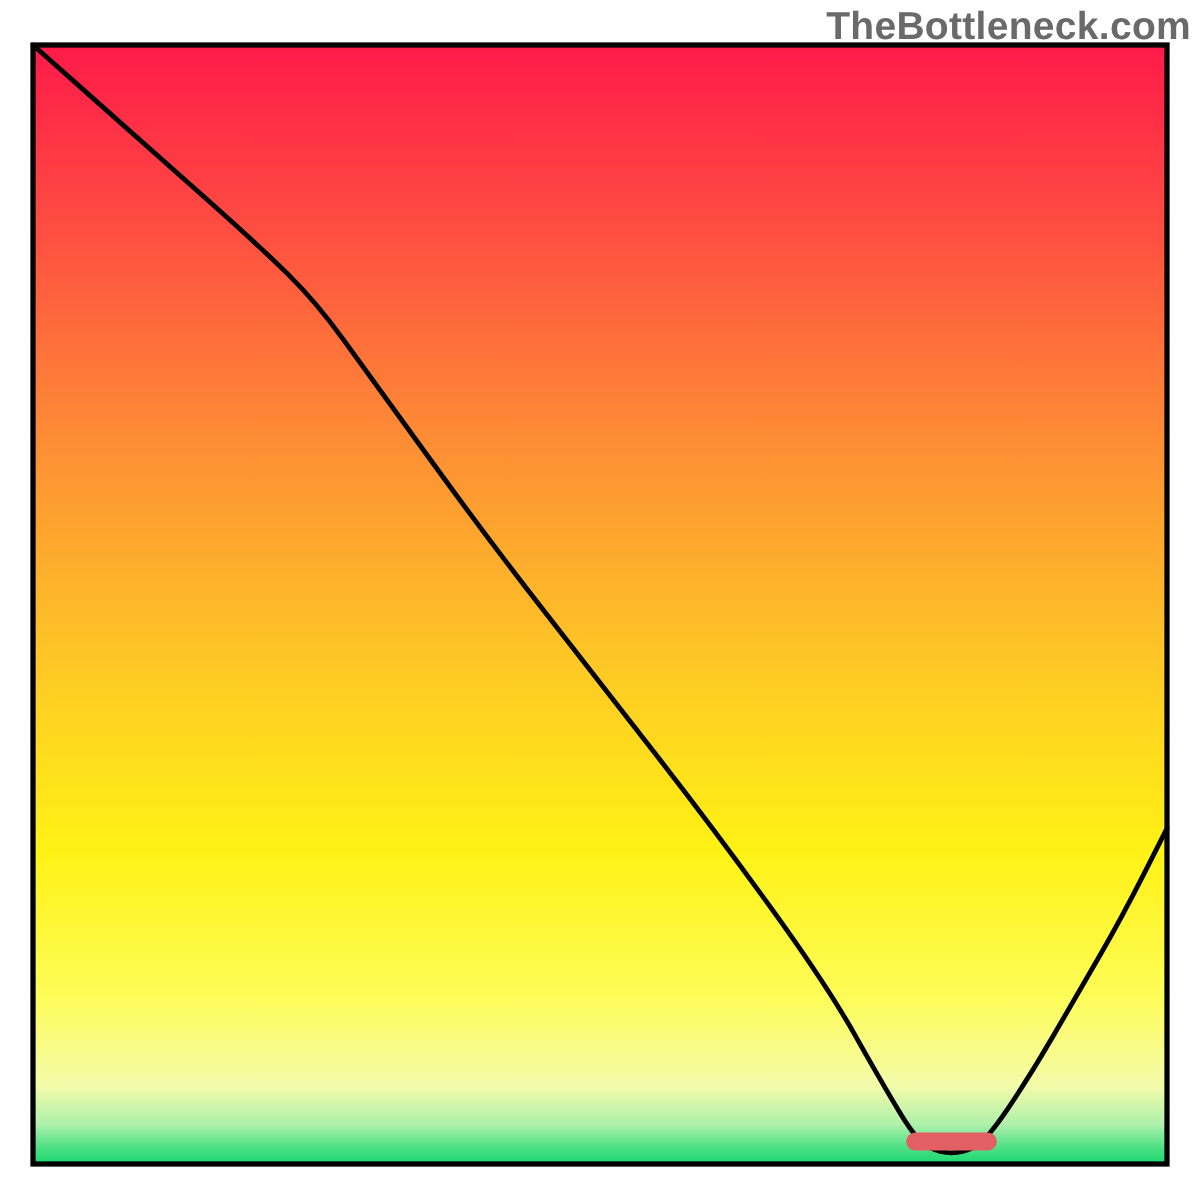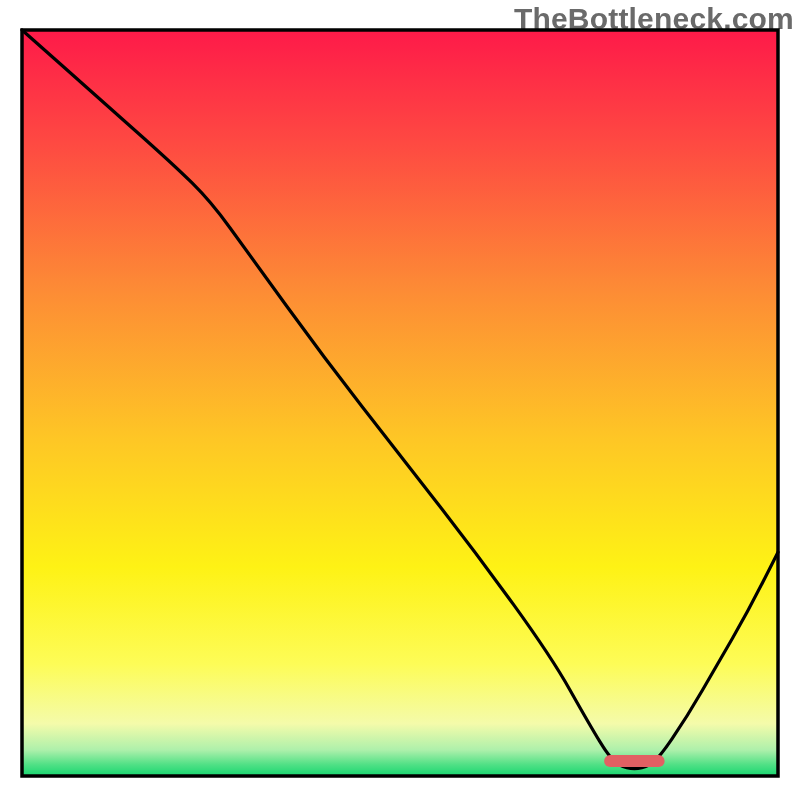--- a/index.html
+++ b/index.html
@@ -12,21 +12,21 @@
   }
   .container {
     position: relative;
     width: 800px;
     height: 800px;
   }
   .watermark {
     position: absolute;
     top: 2px;
     right: 6px;
-    font-size: 30px;
+    font-size: 26px;
     font-weight: 600;
     color: #6a6a6a;
     letter-spacing: 0.2px;
   }
   svg.chart {
     position: absolute;
     left: 0;
     top: 0;
   }
 </style>

